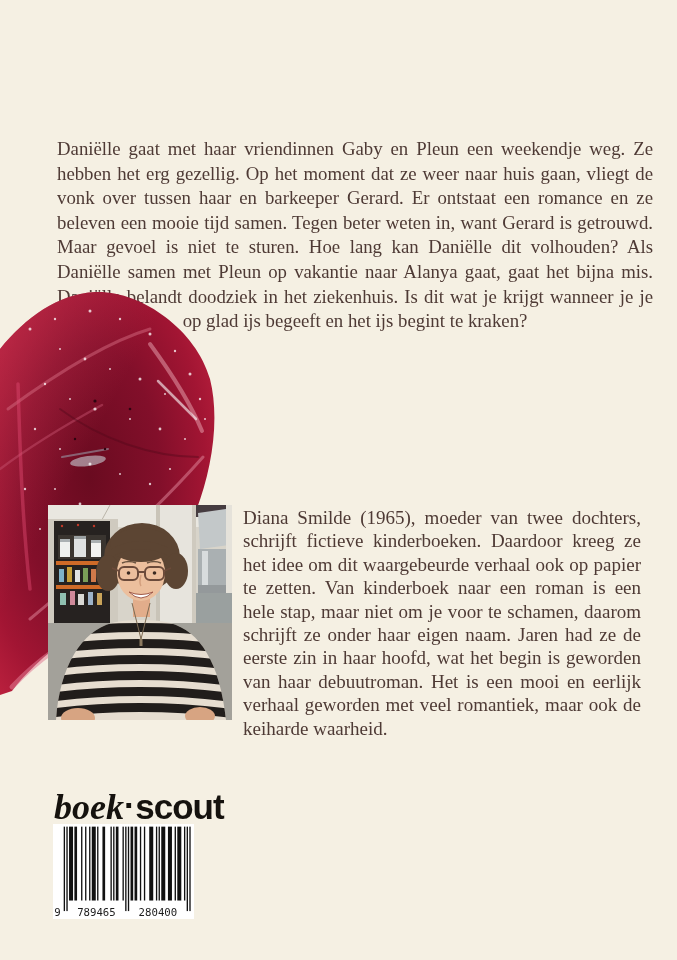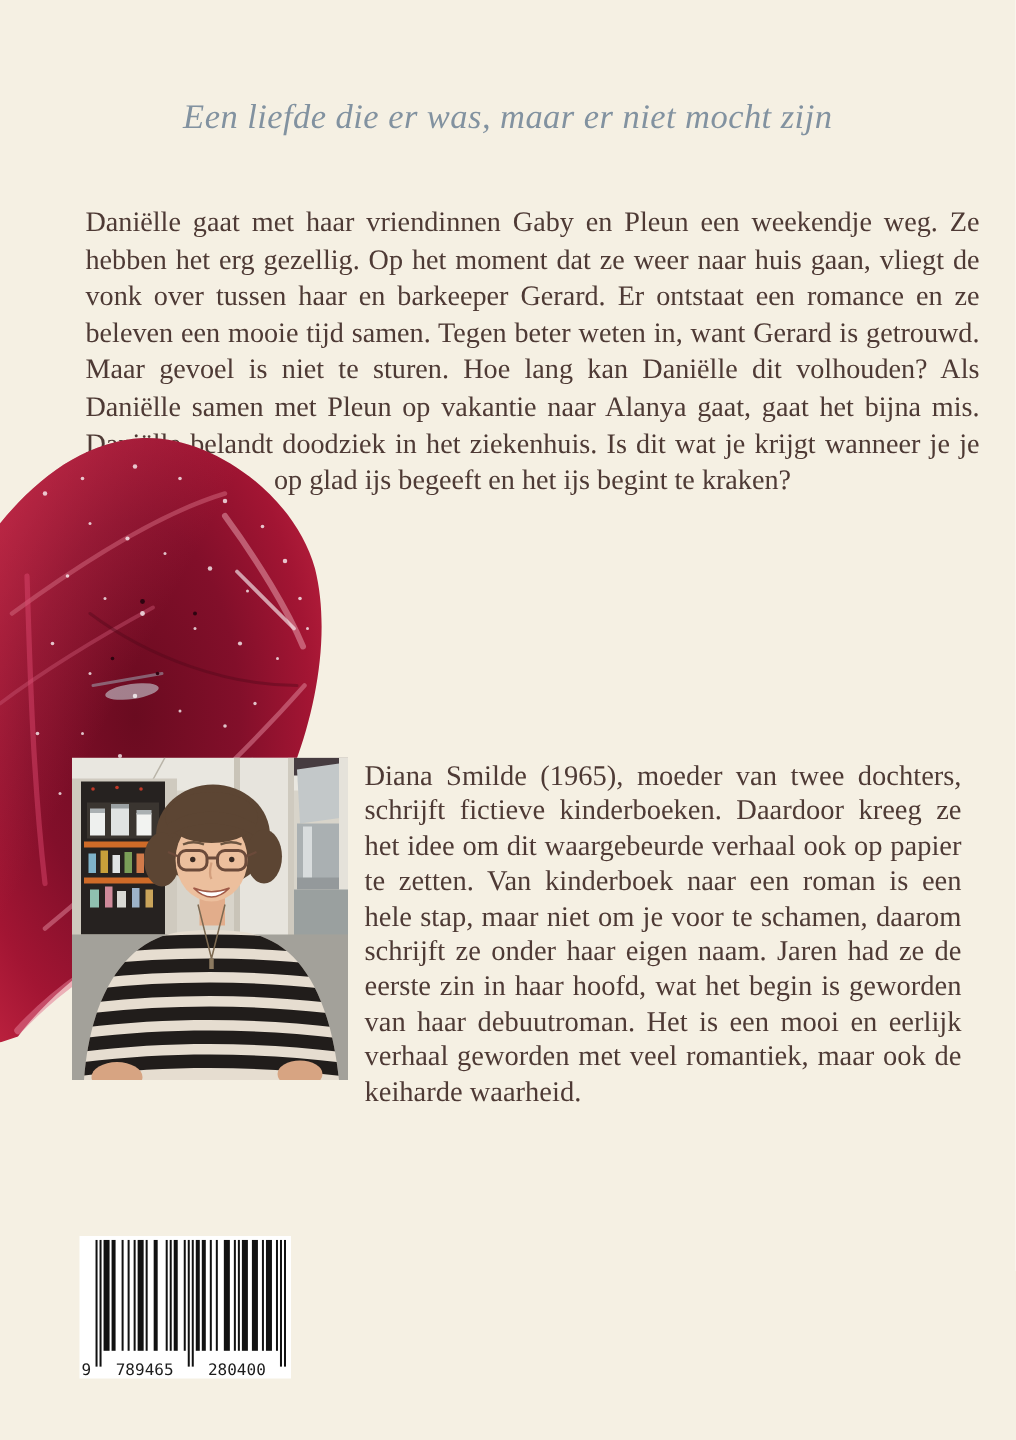--- a/index.html
+++ b/index.html
@@ -64,21 +64,20 @@
   .bc-digit{
     font-family:"DejaVu Sans Mono", monospace;
     font-size:8px;fill:#1c1c1c;
   }
 </style>
 </head>
 <body>
 
 <div class="cover">
 
-  <div class="tagline">Een liefde die er was, maar er niet mocht zijn</div>
 
   <p class="blurb">Daniëlle gaat met haar vriendinnen Gaby en Pleun een weekendje weg. Ze hebben het erg gezellig. Op het moment dat ze weer naar huis gaan, vliegt de vonk over tussen haar en barkeeper Gerard. Er ontstaat een romance en ze beleven een mooie tijd samen. Tegen beter weten in, want Gerard is getrouwd. Maar gevoel is niet te sturen. Hoe lang kan Daniëlle dit volhouden? Als Daniëlle samen met Pleun op vakantie naar Alanya gaat, gaat het bijna mis. Daniëlle belandt doodziek in het ziekenhuis. Is dit wat je krijgt wanneer je je op glad ijs begeeft en het ijs begint te kraken?</p>
 
   <div class="petal">
     <svg viewBox="0 0 232 406" preserveAspectRatio="none" aria-hidden="true">
       <defs>
         <radialGradient id="pg" cx="42%" cy="46%" r="72%">
           <stop offset="0%" stop-color="#6a0b20"></stop>
           <stop offset="45%" stop-color="#820f2a"></stop>
           <stop offset="75%" stop-color="#a21533"></stop>
@@ -240,20 +239,23 @@
         <rect x="91.5" y="134" width="3" height="7" fill="#8c7a60"></rect>
 
         <ellipse cx="30" cy="213" rx="17" ry="10" fill="#d7a482"></ellipse>
         <ellipse cx="152" cy="211" rx="15" ry="9" fill="#d7a482"></ellipse>
       </g>
     </svg>
   </div>
 
   <p class="bio">Diana Smilde (1965), moeder van twee dochters, schrijft fictieve kinderboeken. Daardoor kreeg ze het idee om dit waargebeurde verhaal ook op papier te zetten. Van kinderboek naar een roman is een hele stap, maar niet om je voor te schamen, daarom schrijft ze onder haar eigen naam. Jaren had ze de eerste zin in haar hoofd, wat het begin is geworden van haar debuutroman. Het is een mooi en eerlijk verhaal geworden met veel romantiek, maar ook de keiharde waarheid.</p>
 
+  <div class="logo">
+    <span class="logo-boek"><span>b</span><span class="logo-oe">oe</span><span>k</span></span><span class="logo-dot">·</span><span class="logo-scout">scout</span>
+  </div>
 
   <div class="barcode">
     <svg viewBox="0 0 105.5 72" preserveAspectRatio="none" aria-hidden="true">
       <g fill="#111111">
 
         <rect x="8" y="2" width="1" height="64"></rect>
           <rect x="10" y="2" width="1" height="64"></rect>
         <rect x="54" y="2" width="1" height="64"></rect>
           <rect x="56" y="2" width="1" height="64"></rect>
         <rect x="100" y="2" width="1" height="64"></rect>

